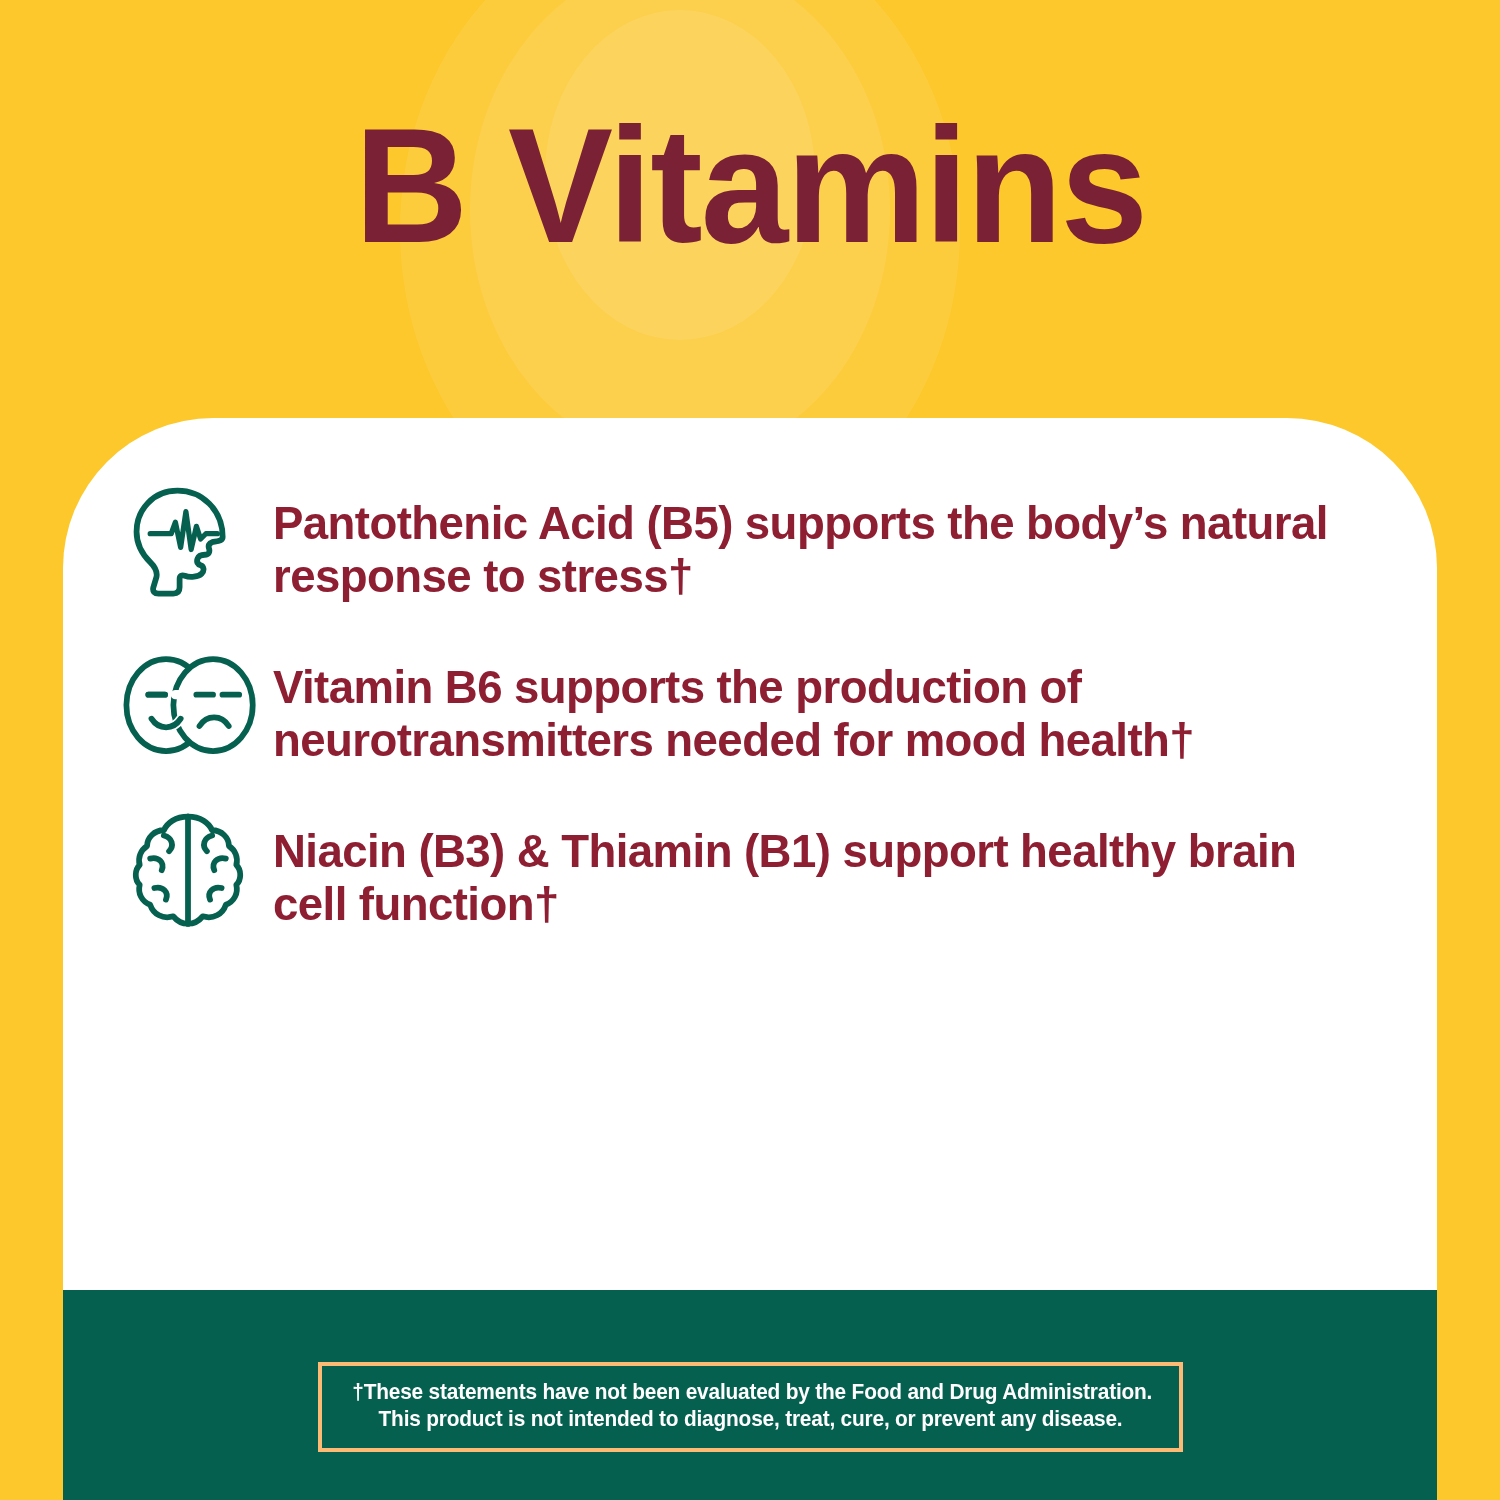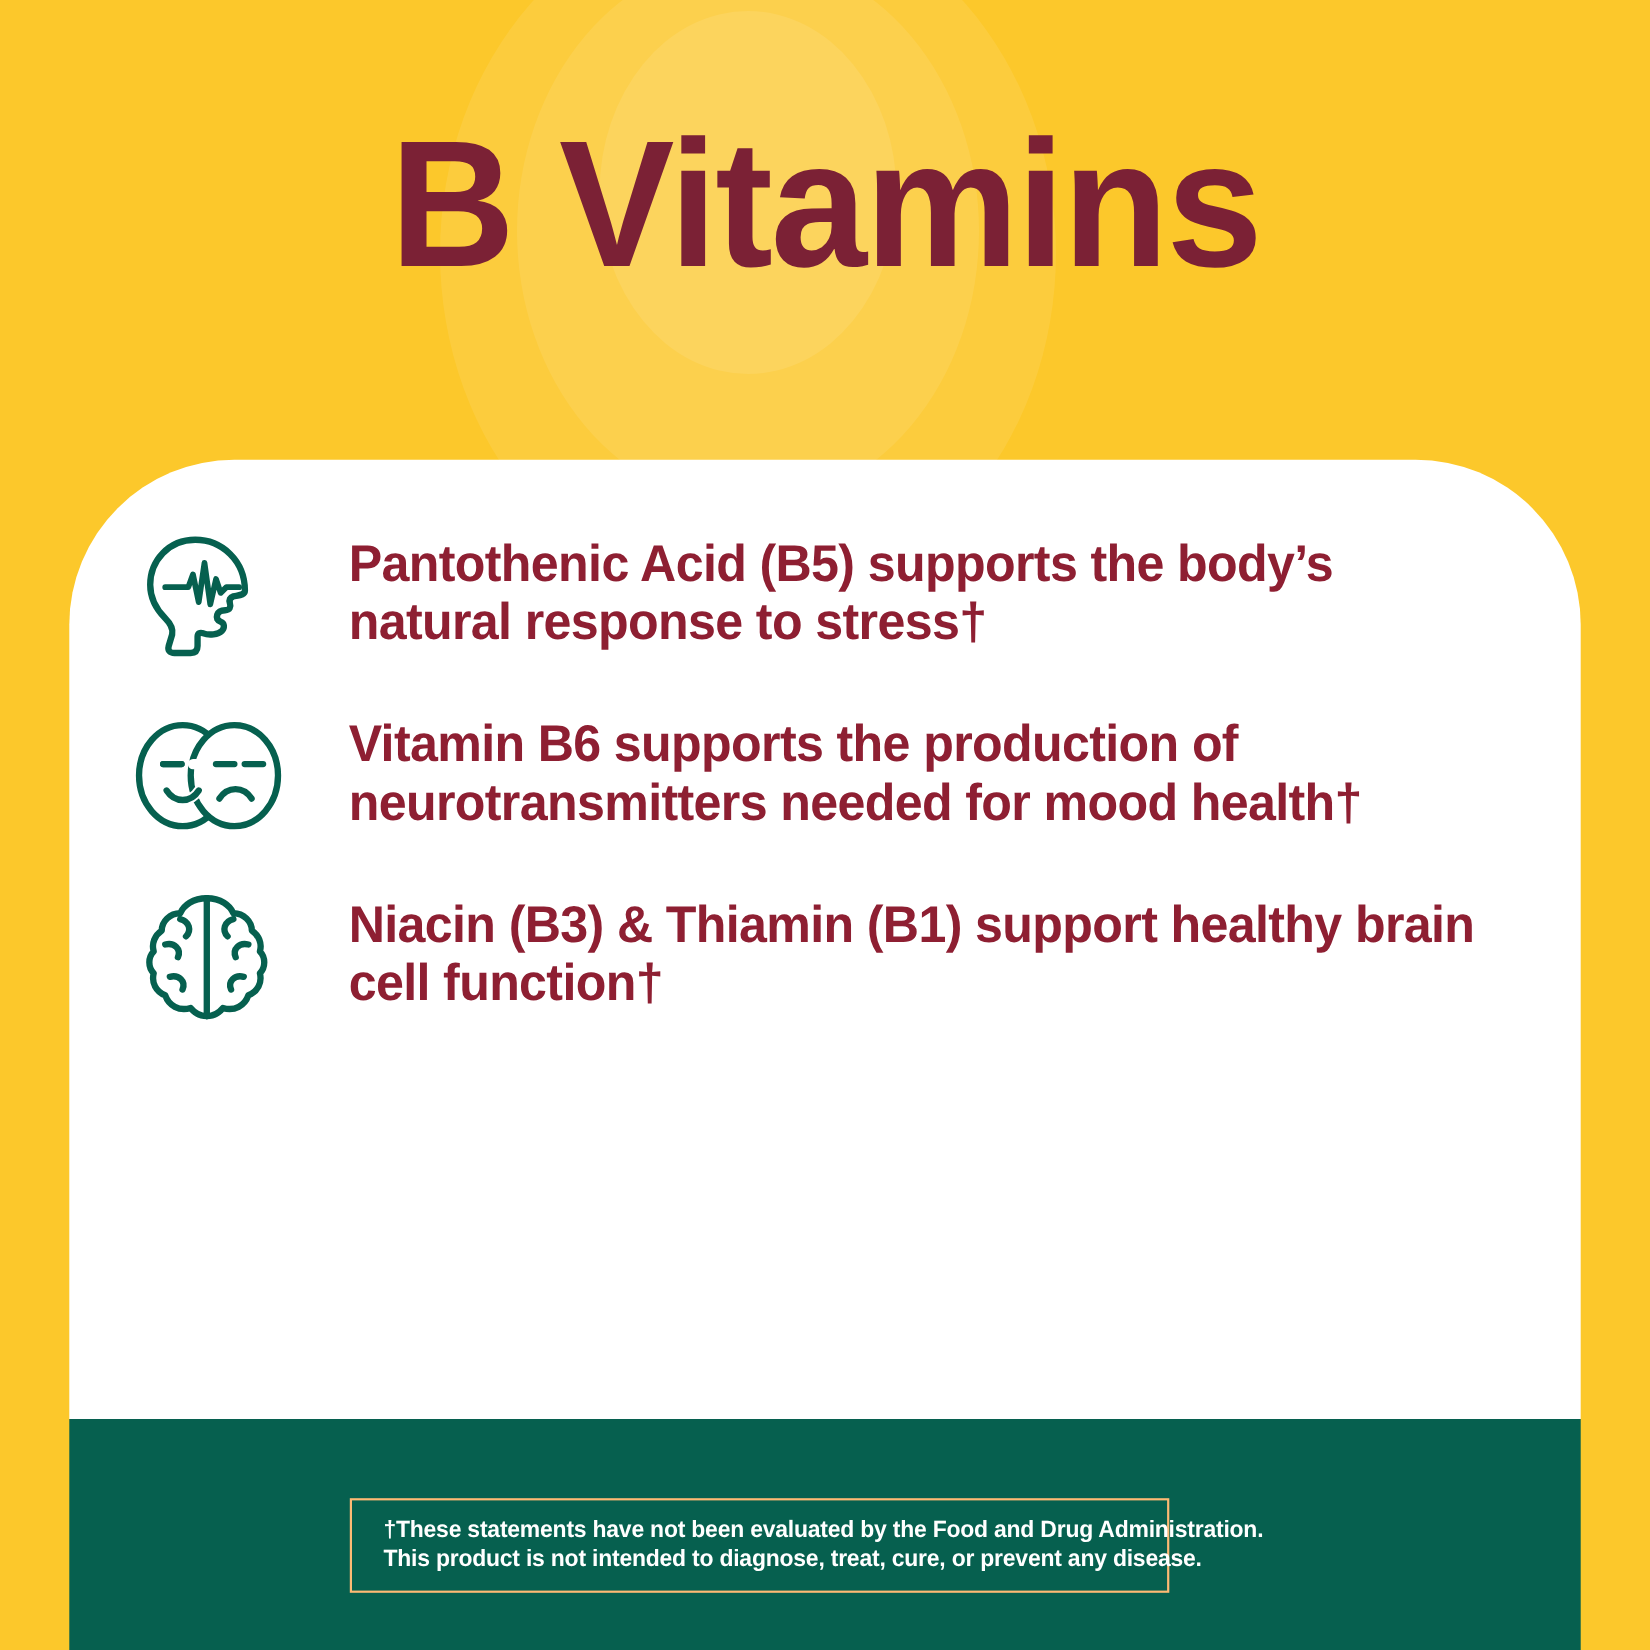--- a/index.html
+++ b/index.html
@@ -86,23 +86,22 @@
   }
 
   .benefit-list {
     list-style: none;
     margin: 0;
     padding: 0;
   }
 
   .benefit-row {
     display: flex;
-    align-items: center;
+    align-items: flex-end;
     margin-bottom: 34px;
-    gap: 44px;
   }
   .benefit-row:last-child {
     margin-bottom: 0;
   }
 
   .benefit-icon {
     flex: 0 0 170px;
     width: 170px;
     display: flex;
     justify-content: center;
@@ -138,23 +137,23 @@
     left: 63px;
     top: 1290px;
     width: 1374px;
     height: 210px;
     background: #06604F;
   }
   .disclaimer-box {
     position: absolute;
     left: 255px;
     top: 72px;
-    width: 745px;
+    width: 865px;
     box-sizing: border-box;
-    border: 2px solid #fdba74;
+    border: 4px solid #fdba74;
     padding: 13px 18px 15px 18px;
     text-align: center;
   }
   .disclaimer-line {
     color: #FFFFFF;
     font-family: "Liberation Sans", sans-serif;
     font-weight: bold;
     font-size: 21.5px;
     line-height: 1.26;
     letter-spacing: -0.2px;

